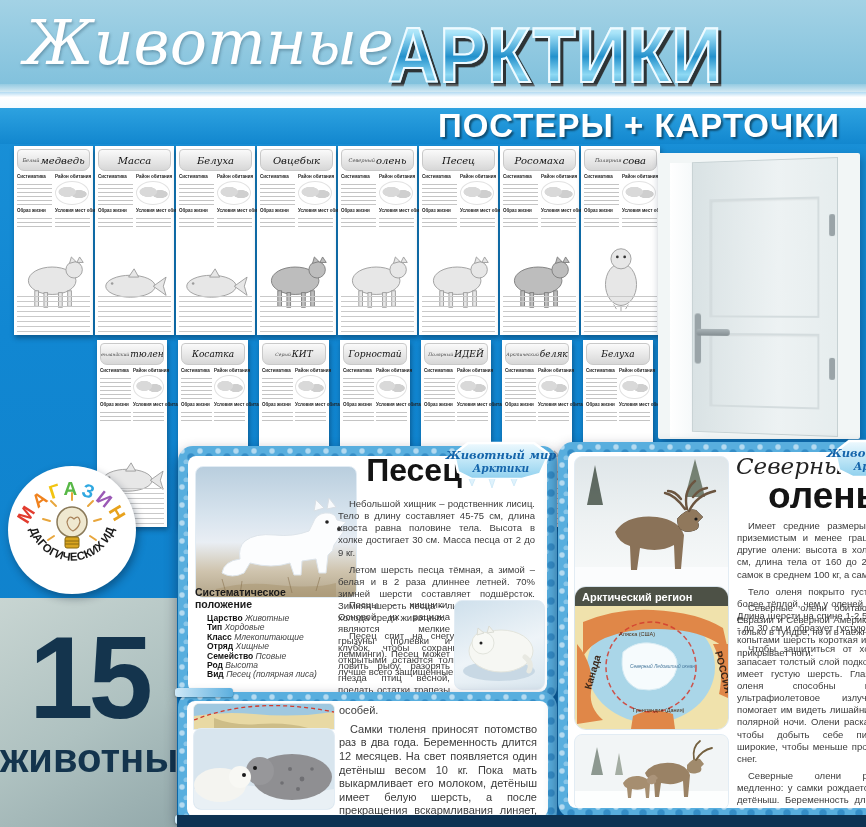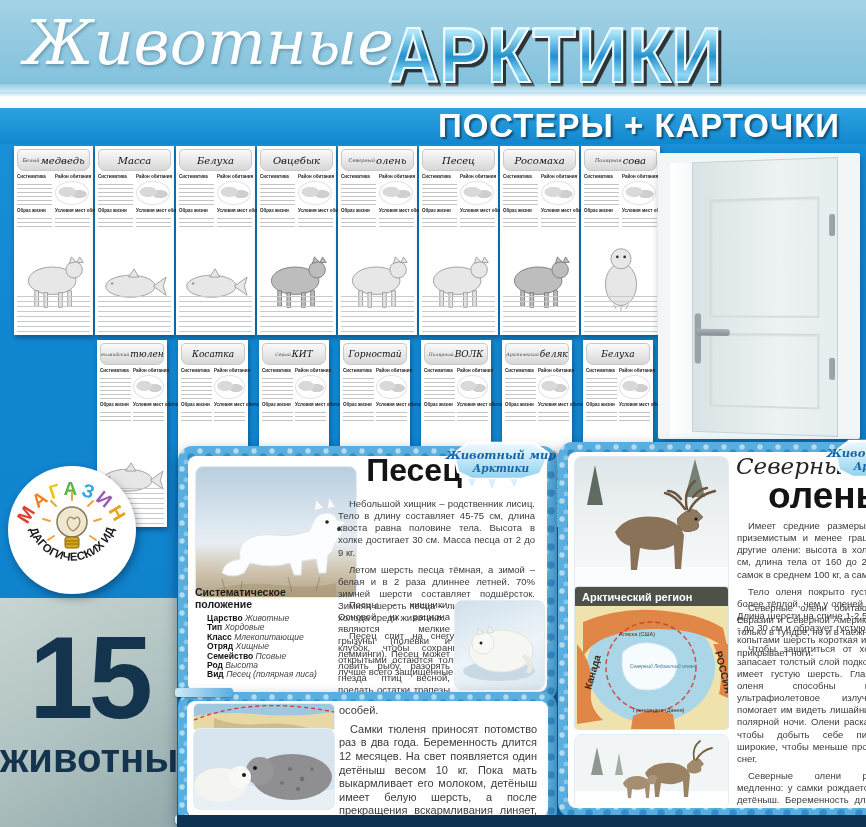--- a/index.html
+++ b/index.html
@@ -125,21 +125,21 @@
   
   .deer-card{left:558px;top:442px;width:340px;height:376px;}
   .deer-photo{left:6px;top:4px;width:153px;height:145px;
     background:linear-gradient(180deg,#dfe6e9 0%,#eef2f3 45%,#fbfcfc 100%);}
   .deer-title{position:absolute;left:168px;top:2px;width:150px;margin:0;}
   .deer-title .t1{display:block;font-family:"DejaVu Serif",serif;font-style:italic;
     font-weight:normal;font-size:23px;color:#232323;line-height:24px;}
   .deer-title .t2{display:block;font-size:37px;font-weight:800;color:#141414;margin-left:32px;line-height:36px;}
   .deer-text{position:absolute;left:169px;top:68px;width:190px;}
   .deer-text2{position:absolute;left:169px;top:150px;width:190px;}
-  .deer-map{position:absolute;left:6px;top:134px;width:153px;height:142px;border-radius:4px;
+  .deer-map{position:absolute;left:6px;top:134px;width:153px;height:142px;border-radius:12px;
     overflow:hidden;border:1px solid #d8e4ec;}
   .map-head{height:19px;background:#4d5146;color:#fff;font-size:11px;font-weight:bold;
     display:flex;align-items:center;padding-left:7px;}
   .deer-map svg{display:block;width:153px;height:123px;}
   .calf-photo{left:6px;top:282px;width:153px;height:74px;
     background:linear-gradient(180deg,#e8eef0,#f6f8f8 55%,#ffffff);}
   
   .bottom-strip{position:absolute;left:177px;right:0;top:815px;height:12px;background:#0d3252;z-index:7;}
 </style>
 </head>
@@ -604,21 +604,21 @@
     <rect x="40" y="55" width="4" height="16" fill="#e7e7e7" stroke="#9c9c9c"></rect>
     <rect x="50" y="53" width="4" height="17" fill="#e7e7e7" stroke="#9c9c9c"></rect>
           </svg>
         </div>
     <div class="p-fields"></div>
   </div>
 
   <div class="poster">
     <div class="p-banner">
       <span class="p-qual">Полярный</span>
-      <span class="p-title">ВОЛК</span>
+      <span class="p-title">ИДЕЙ</span>
     </div>
     <div class="p-cols">
       <div class="p-col">
         <div class="p-label lbl-tax">Систематика</div>
         <div class="p-lines h-tax"></div>
       </div>
       <div class="p-col">
         <div class="p-label lbl-range">Район обитания</div>
         <div class="p-map"></div>
       </div>

